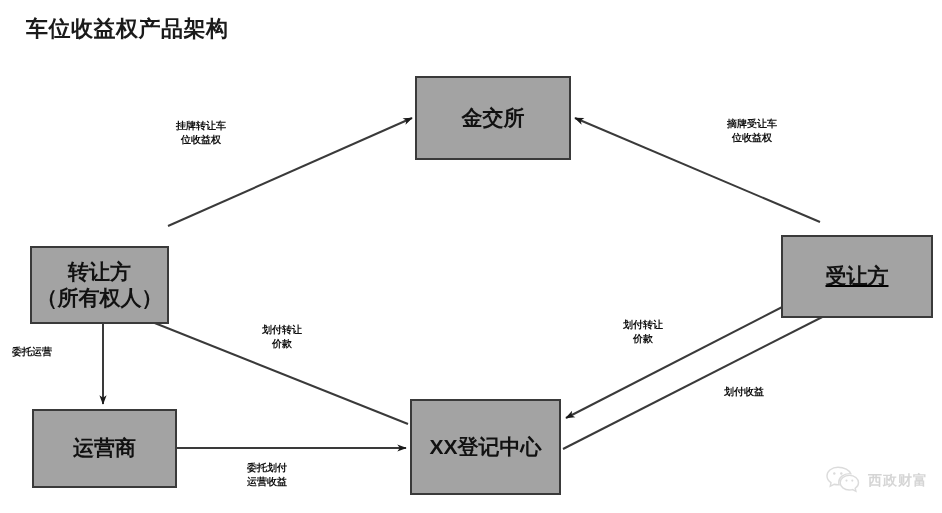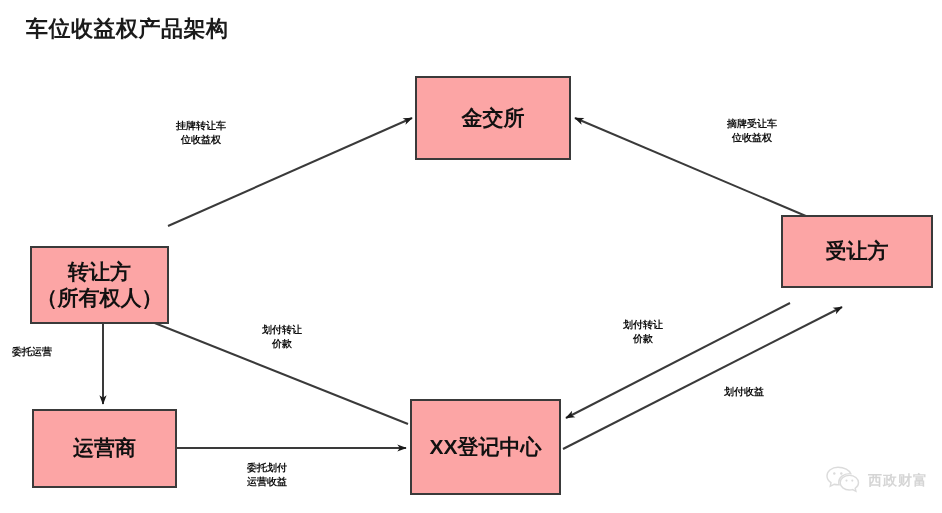--- a/index.html
+++ b/index.html
@@ -28,21 +28,21 @@
   #diagram {
     position: absolute;
     left: 0;
     top: 0;
     width: 942px;
     height: 513px;
   }
   .node-box {
     position: absolute;
     border: 2px solid #3a3a3a;
-    background: #fca5a5;
+    background: #a3a3a3;
     box-sizing: border-box;
     display: flex;
     align-items: center;
     justify-content: center;
     text-align: center;
   }
   .node-label {
     font-size: 21px;
     font-weight: bold;
     color: #111111;
@@ -103,21 +103,21 @@
 
 <div class="node-box" style="left:415px; top:76px; width:156px; height:84px;">
   <span class="node-label">金交所</span>
 </div>
 
 <div class="node-box" style="left:30px; top:222px; width:139px; height:78px;margin-top:24px;">
   <span class="node-label">转让方
 （所有权人）</span>
 </div>
 
-<div class="node-box" style="left:781px; top:215px; width:152px; height:73px;">
+<div class="node-box" style="left:781px; top:235px; width:152px; height:83px;text-decoration:underline;">
   <span class="node-label">受让方</span>
 </div>
 
 <div class="node-box" style="left:32px; top:409px; width:145px; height:79px;">
   <span class="node-label">运营商</span>
 </div>
 
 <div class="node-box" style="left:410px; top:399px; width:151px; height:96px;">
   <span class="node-label">XX登记中心</span>
 </div>

